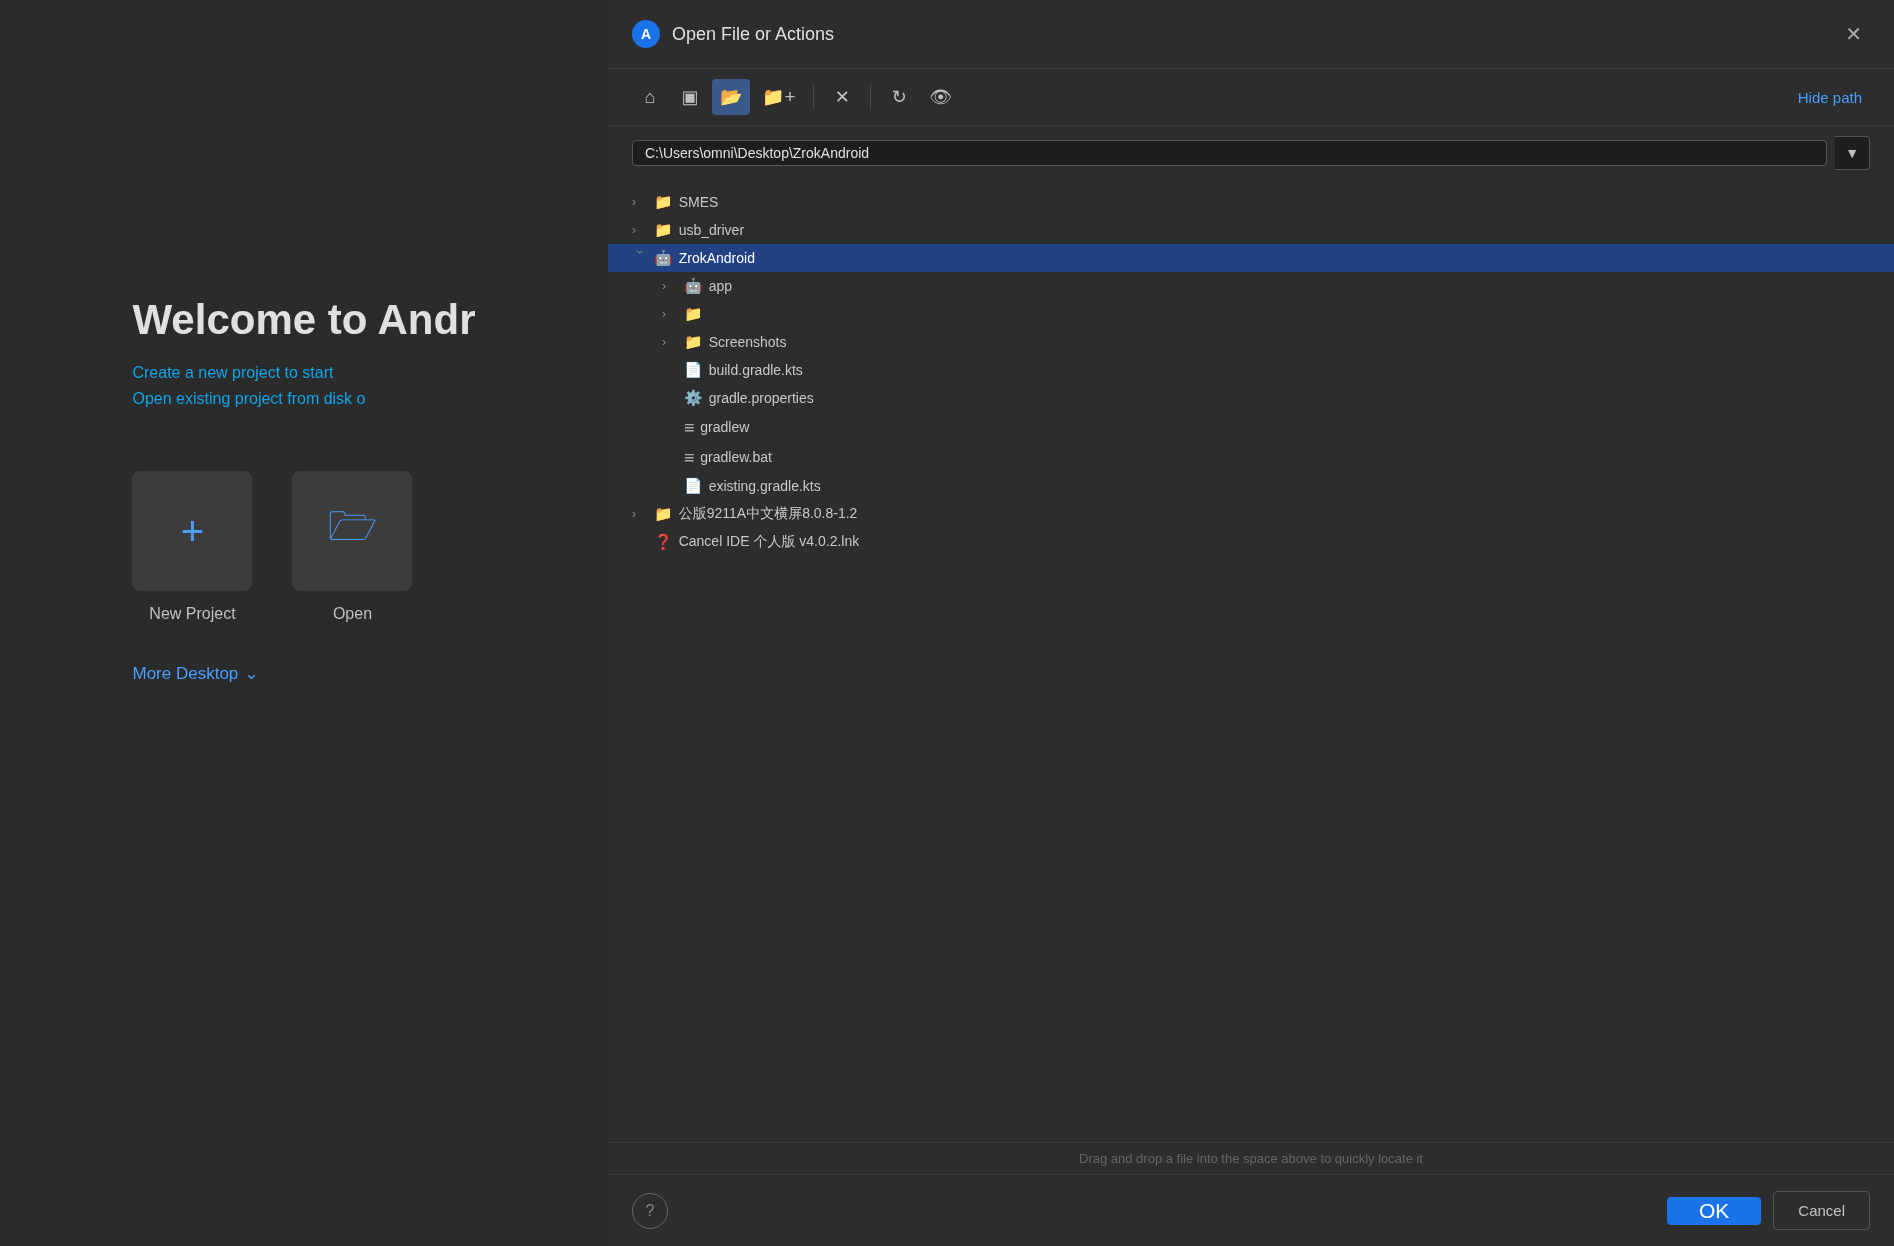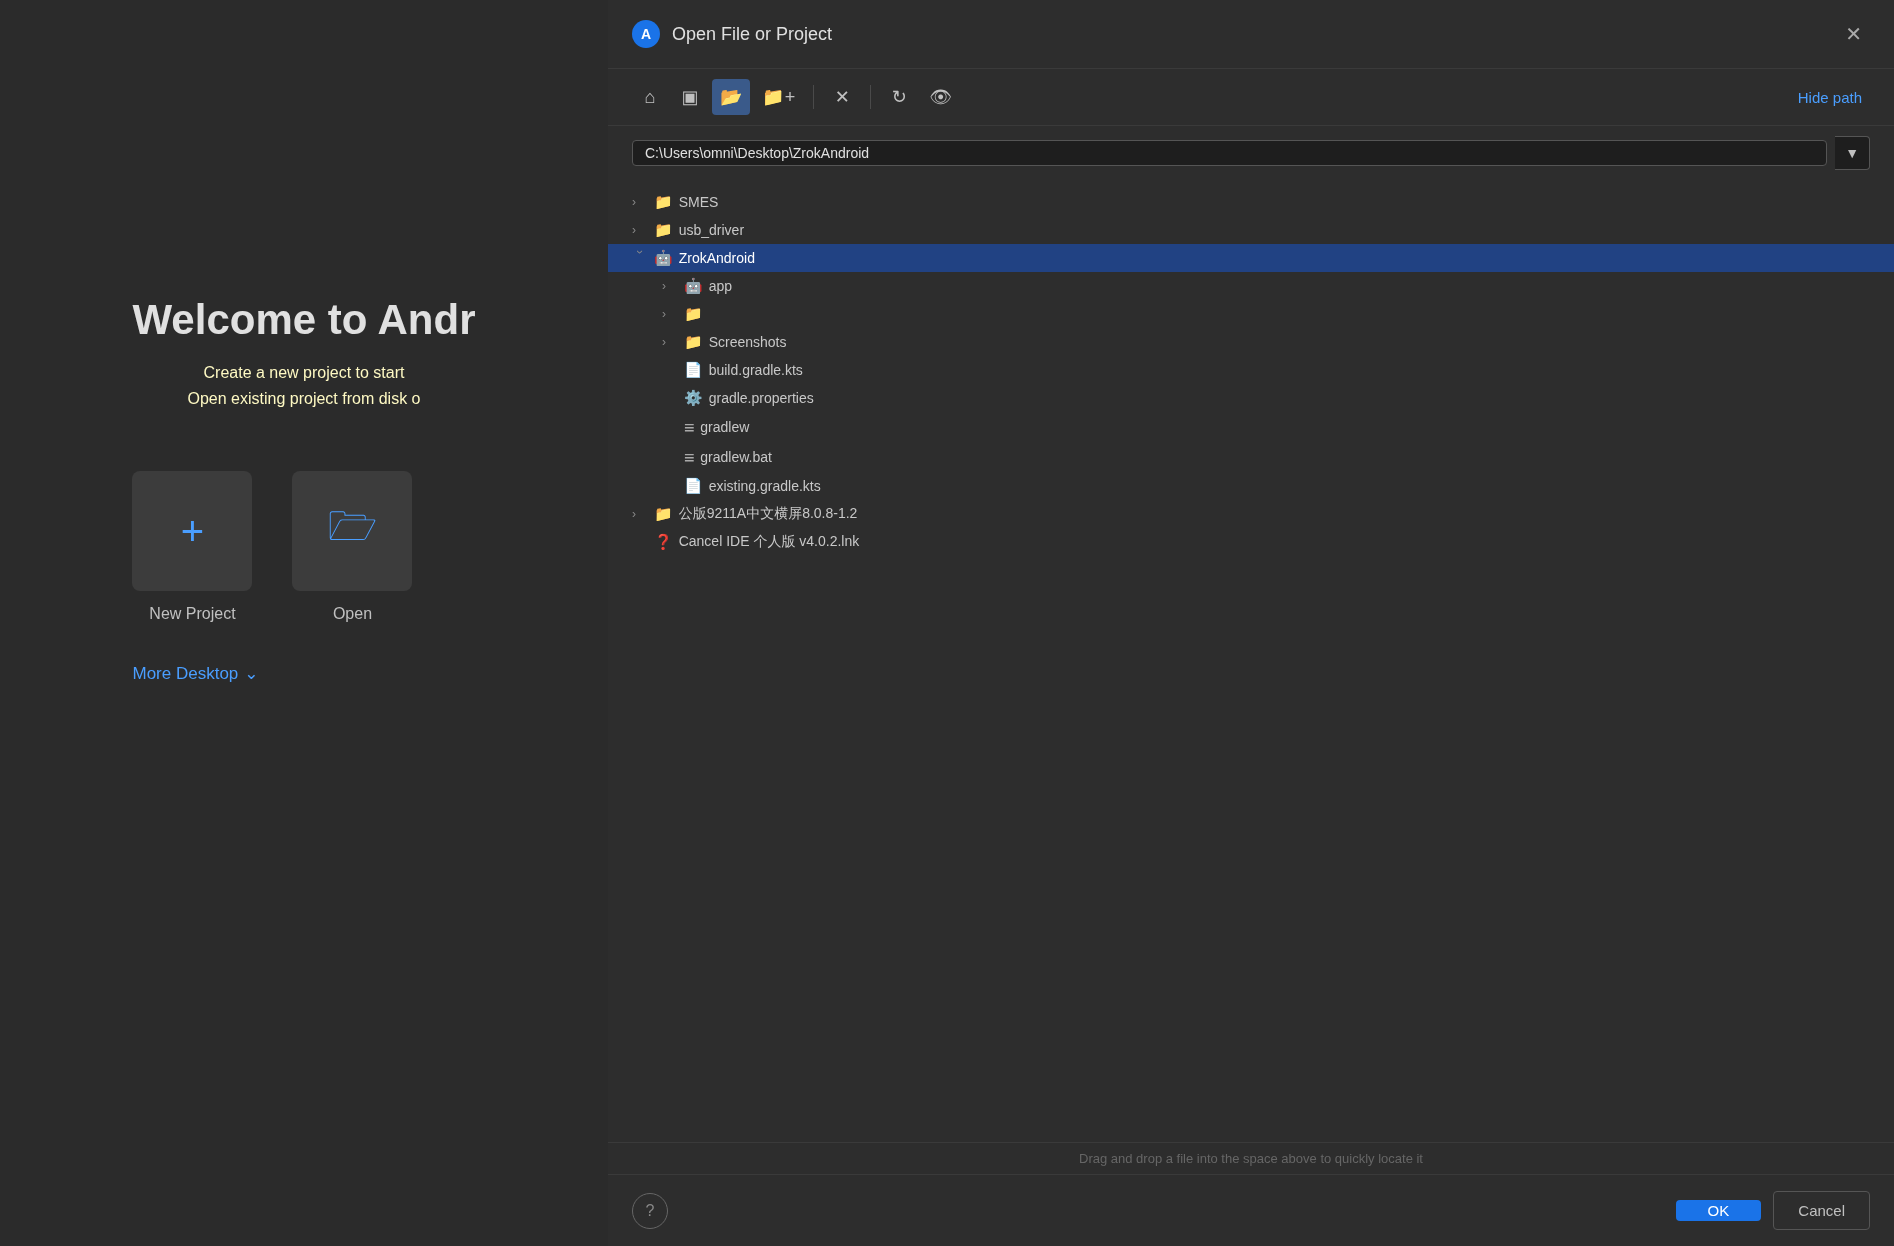--- a/index.html
+++ b/index.html
@@ -29,22 +29,22 @@
     .welcome-title {
       font-size: 42px;
       font-weight: 700;
       color: #e0e0e0;
       margin-bottom: 16px;
       text-align: left;
     }
 
     .welcome-subtitle {
       font-size: 16px;
-      color: #fef9c3;
-      text-align: center;
+      color: #0ea5e9;
+      text-align: left;
       line-height: 1.6;
       margin-bottom: 60px;
     }
 
     .welcome-actions {
       display: flex;
       gap: 40px;
       margin-bottom: 40px;
     }
 
@@ -275,21 +275,21 @@
       justify-content: center;
       margin-right: auto;
     }
 
     .btn-ok {
       background: #1a73e8;
       color: white;
       border: none;
       border-radius: 4px;
       padding: 2px 32px;
-      font-size: 15px;
+      font-size: 21px;
       cursor: pointer;
       font-weight: 500;
     }
 
     .btn-cancel {
       background: none;
       color: #c0c0c0;
       border: 1px solid #555;
       border-radius: 4px;
       padding: 10px 24px;
@@ -327,21 +327,21 @@
     </button>
   </div>
 </div>
 
 <div class="dialog">
 
   <div class="dialog-header">
     <div class="dialog-icon">
       <span>A</span>
     </div>
-    <span class="dialog-title">Open File or Project</span>
+    <span class="dialog-title">Open File or Actions</span>
     <button class="dialog-close-btn">✕</button>
   </div>
 
   <div class="dialog-toolbar">
     <button class="toolbar-btn" title="Home">
       <span>⌂</span>
     </button>
     <button class="toolbar-btn" title="Desktop">
       <span>▣</span>
     </button>

